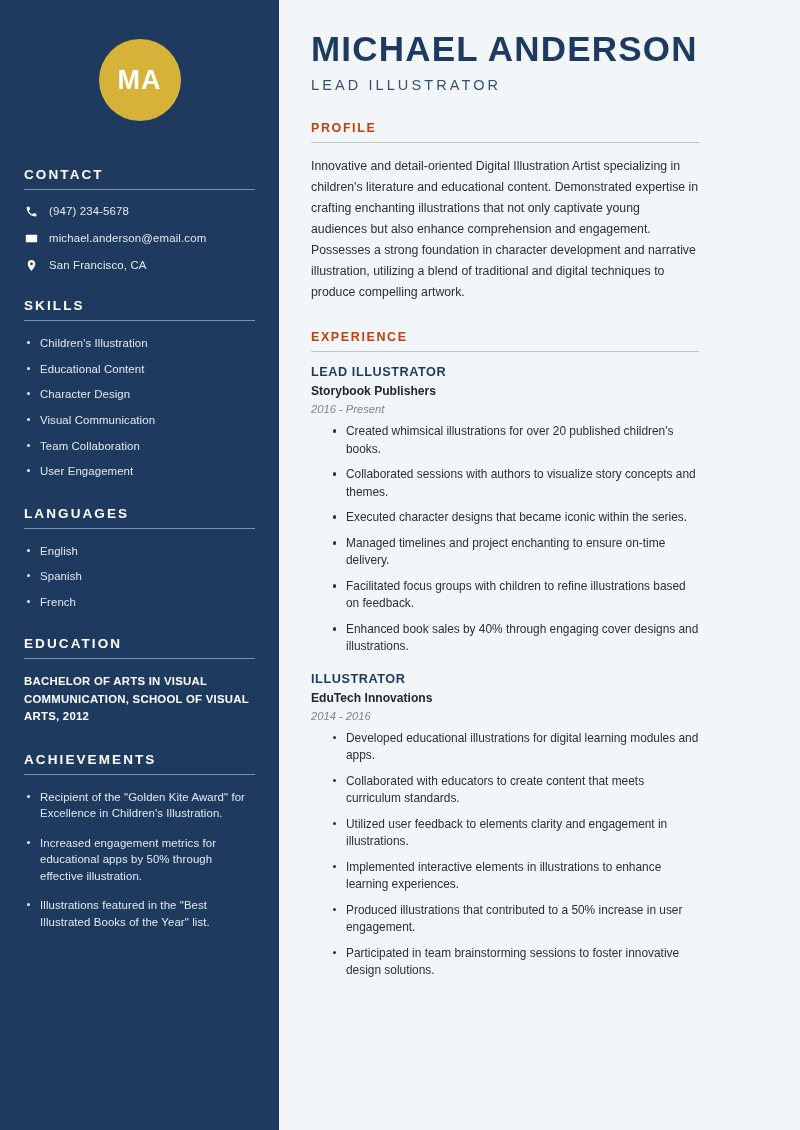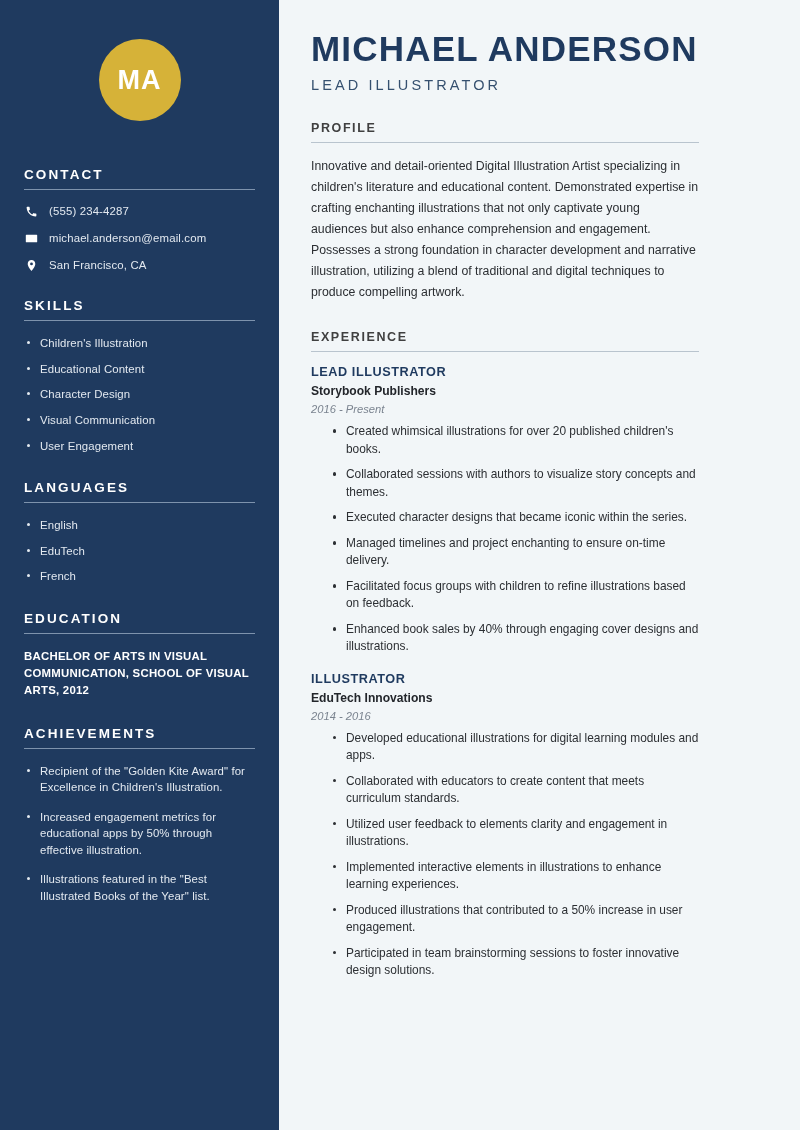--- a/index.html
+++ b/index.html
@@ -140,21 +140,21 @@
     letter-spacing: 3.1px;
     margin-top: 8px;
     margin-bottom: 28px;
   }
 
   .main-section { margin-bottom: 0; }
 
   .main-heading {
     font-size: 12.5px;
     font-weight: bold;
-    color: #404040;
+    color: #c2410c;
     letter-spacing: 1.6px;
     padding-bottom: 7px;
   }
 
   .main-rule {
     height: 1px;
     background: #b9c4ce;
     margin-bottom: 13px;
   }
 
@@ -223,21 +223,21 @@
     <section class="side-section">
       <div class="side-heading">CONTACT</div>
       <div class="side-rule"></div>
 
       <div class="contact-row">
         <span class="ic">
           <svg viewBox="0 0 24 24">
               <path d="M6.6 10.8c1.4 2.8 3.8 5.1 6.6 6.6l2.2-2.2c.3-.3.7-.4 1-.2 1.2.4 2.4.6 3.6.6.6 0 1 .4 1 1V20c0 .6-.4 1-1 1C10.6 21 3 13.4 3 4c0-.6.4-1 1-1h3.5c.6 0 1 .4 1 1 0 1.3.2 2.5.6 3.6.1.4 0 .8-.2 1.1l-2.3 2.1z"></path>
             </svg>
         </span>
-        <span>(555) 234-4287</span>
+        <span>(947) 234-5678</span>
       </div>
 
       <div class="contact-row">
         <span class="ic">
           <svg viewBox="0 0 24 24">
               <path d="M2.5 5h19c.55 0 1 .45 1 1v12c0 .55-.45 1-1 1h-19c-.55 0-1-.45-1-1V6c0-.55.45-1 1-1zm9.5 8.2L3.6 7.2v-.4h16.8v.4L12 13.2z"></path>
             </svg>
         </span>
         <span>michael.anderson@email.com</span>
       </div>
@@ -253,30 +253,31 @@
     </section>
 
     <section class="side-section">
       <div class="side-heading">SKILLS</div>
       <div class="side-rule"></div>
       <ul class="side-list tight">
         <li>Children's Illustration</li>
         <li>Educational Content</li>
         <li>Character Design</li>
         <li>Visual Communication</li>
+        <li>Team Collaboration</li>
         <li>User Engagement</li>
       </ul>
     </section>
 
     <section class="side-section">
       <div class="side-heading">LANGUAGES</div>
       <div class="side-rule"></div>
       <ul class="side-list tight">
         <li>English</li>
-        <li>EduTech</li>
+        <li>Spanish</li>
         <li>French</li>
       </ul>
     </section>
 
     <section class="side-section">
       <div class="side-heading">EDUCATION</div>
       <div class="side-rule"></div>
       <div class="edu-text">BACHELOR OF ARTS IN VISUAL COMMUNICATION, SCHOOL OF VISUAL ARTS, 2012</div>
     </section>
 

